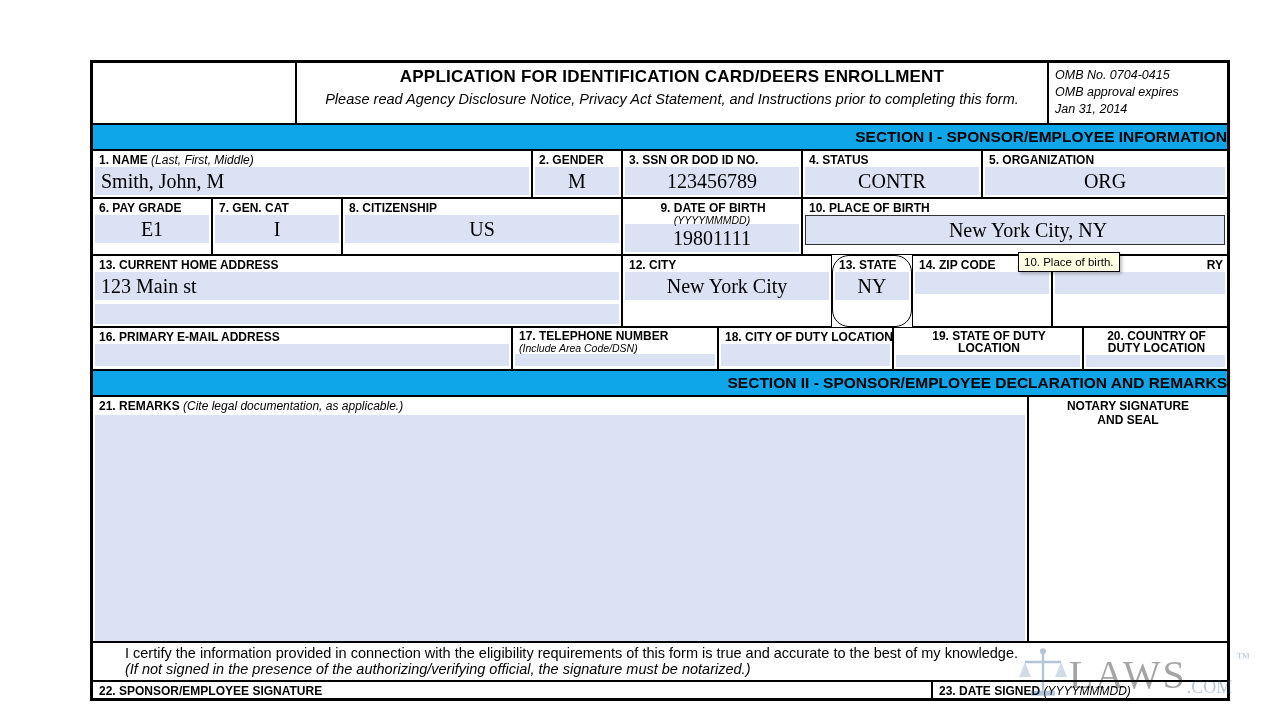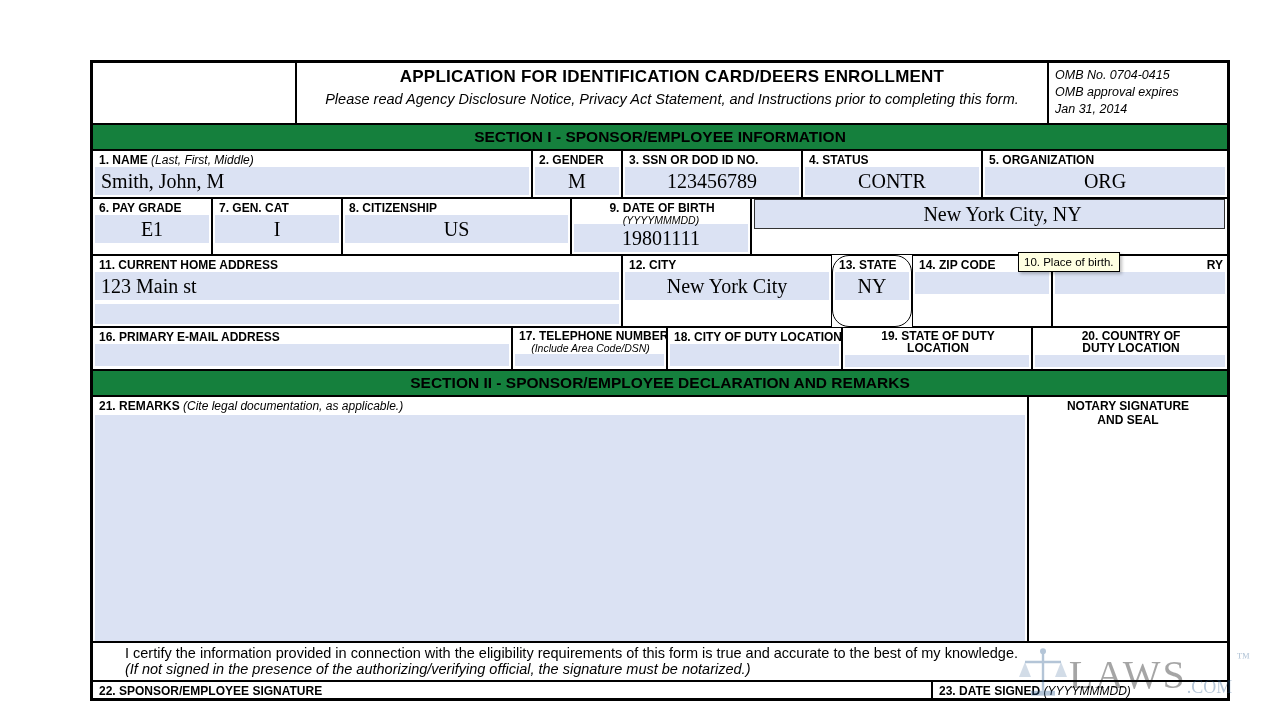--- a/index.html
+++ b/index.html
@@ -36,23 +36,23 @@
   .hdr-mid .sub { font-style: italic; font-size: 14.5px; margin-top: 4px; }
   .hdr-right {
     width: 180px;
     border: 1px solid #000;
     font-style: italic;
     font-size: 12.5px;
     padding: 4px 6px;
     line-height: 1.35;
   }
   .section-bar {
-    background: #15803d;
+    background: #0ea5e9;
     border: 1px solid #000;
-    text-align: center;
+    text-align: right;
     font-weight: bold;
     font-size: 15.5px;
     padding: 3px 0;
   }
   .lbl {
     font-size: 12px;
     font-weight: bold;
     padding: 2px 4px 0 6px;
     white-space: nowrap;
   }
@@ -71,35 +71,35 @@
   .val.left { text-align: left; }
   .val.tall-empty { min-height: 22px; }
   .val.outlined { border: 1px solid #333; padding-left: 32px; }
   .section1 .row1 .c1 { width: 440px; }
   .section1 .row1 .c2 { width: 90px; }
   .section1 .row1 .c3 { width: 180px; }
   .section1 .row1 .c4 { width: 180px; }
   .section1 .row1 .c5 { flex: 1; }
   .section1 .row2 .c1 { width: 120px; }
   .section1 .row2 .c2 { width: 130px; }
-  .section1 .row2 .c3 { width: 229px; }
+  .section1 .row2 .c3 { width: 280px; }
   .section1 .row2 .c4 { width: 180px; }
   .section1 .row2 .c5 { flex: 1; }
   .section1 .row3 .c1 { width: 530px; }
   .section1 .row3 .c2 { width: 210px; }
   .section1 .row3 .c3 { width: 80px; border-radius: 17px; }
   .section1 .row3 .c4 { width: 140px; }
   .section1 .row3 .c5 { flex: 1; }
   .section1 .row3 .address-extra {
     background:#dbe2f3;
     margin:4px 2px 2px 2px;
     min-height:20px;
   }
   .section1 .row4 .c1 { width: 420px; }
-  .section1 .row4 .c2 { width: 155px; text-align: center; }
+  .section1 .row4 .c2 { width: 206px; }
   .section1 .row4 .c3 { width: 175px; }
   .section1 .row4 .c4 { width: 190px; }
   .section1 .row4 .c5 { flex: 1; }
   .section1 .row4 .lbl.twoline { line-height: 1.05; }
   .remarks-row { display:flex; }
   .remarks-left {
     border:1px solid #000;
     width: 936px;
   }
   .remarks-left .big {
@@ -208,27 +208,28 @@
       <div class="cell c3">
         <div class="lbl">8. CITIZENSHIP</div>
         <div class="val center">US</div>
       </div>
       <div class="cell c4">
         <div class="lbl" style="text-align:center;"><span>9.  DATE OF BIRTH</span></div>
         <div class="sublbl">(YYYYMMMDD)</div>
         <div class="val center" style="margin-top:-2px">19801111</div>
       </div>
       <div class="cell c5">
+        <div class="lbl">10.  PLACE OF BIRTH</div>
         <div class="val center outlined">New York City, NY</div>
       </div>
     </div>
 
     <div class="row row3">
       <div class="cell c1">
-        <div class="lbl">11.  CURRENT HOME ADDRESS</div>
+        <div class="lbl">13.  CURRENT HOME ADDRESS</div>
         <div class="val left">123 Main st</div>
         <div class="address-extra"></div>
       </div>
       <div class="cell c2">
         <div class="lbl">12.  CITY</div>
         <div class="val center">New York City</div>
       </div>
       <div class="cell c3">
         <div class="lbl">13.  STATE</div>
         <div class="val center">NY</div>

